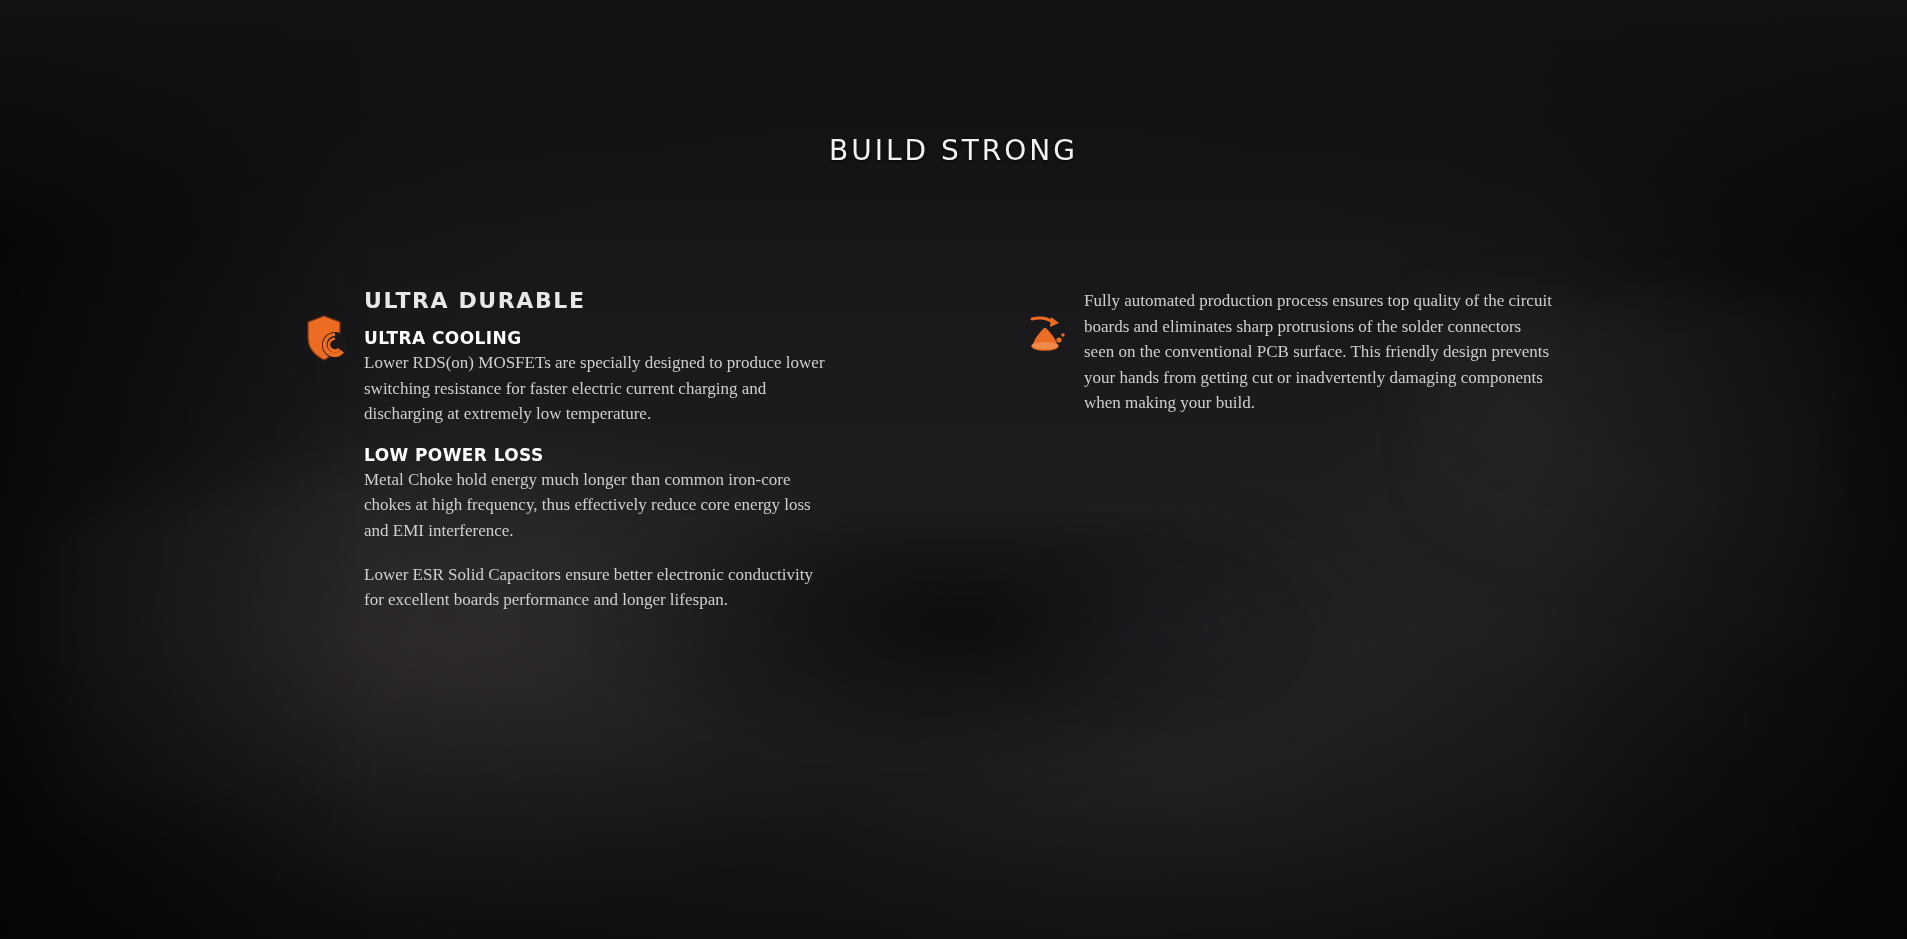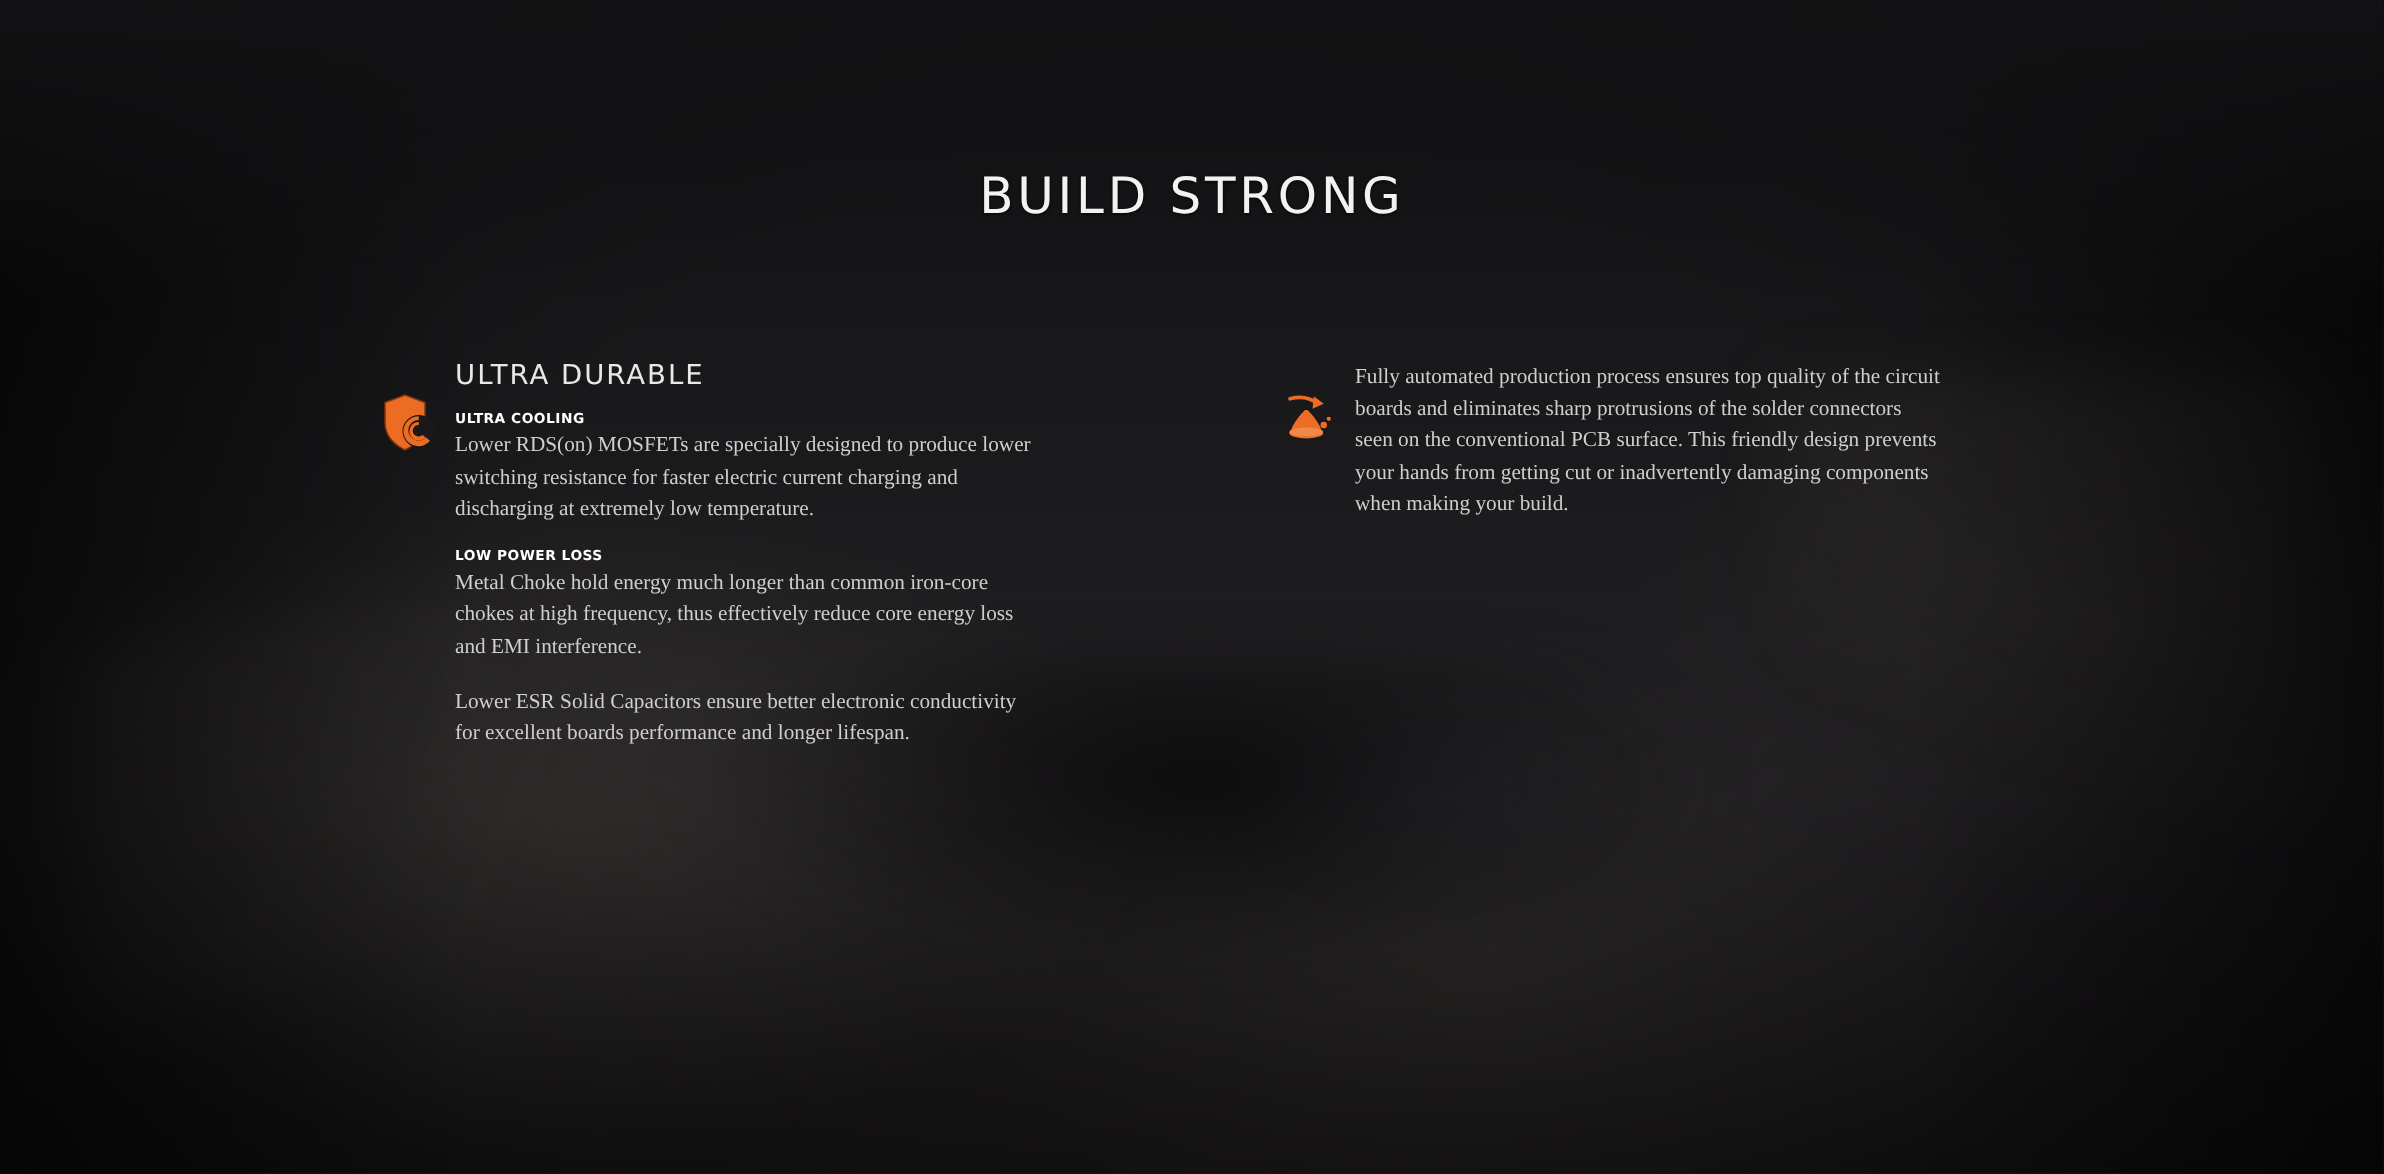--- a/index.html
+++ b/index.html
@@ -77,21 +77,21 @@
     height: 100%;
   }
 
   .headline {
     position: absolute;
     top: 134px;
     left: 0;
     width: 100%;
     text-align: center;
     color: #f2f2f2;
-    font-size: 40px;
+    font-size: 28px;
     letter-spacing: 3px;
     font-weight: 400;
     text-transform: uppercase;
     font-family: "DejaVu Sans", sans-serif;
     text-shadow: 0 1px 3px rgba(0,0,0,0.8);
   }
 
   .columns {
     position: absolute;
     top: 288px;
@@ -115,32 +115,32 @@
     justify-content: center;
   }
 
   .col-body { flex: 1; }
 
   .col-title {
     color: #e8e8e8;
     font-size: 22px;
     letter-spacing: 1.6px;
     text-transform: uppercase;
-    font-weight: 400;
+    font-weight: 700;
     margin-bottom: 15px;
     font-family: "DejaVu Sans", sans-serif;
     white-space: nowrap;
   }
 
   .block { margin-bottom: 18px; }
   .block:last-child { margin-bottom: 0; }
 
   .block-title {
     color: #ffffff;
-    font-size: 11px;
+    font-size: 17px;
     font-weight: bold;
     letter-spacing: 0.4px;
     text-transform: uppercase;
     margin-bottom: 2px;
     font-family: "DejaVu Sans", sans-serif;
   }
 
   .block-text {
     color: #cfcfcf;
     font-size: 17px;

